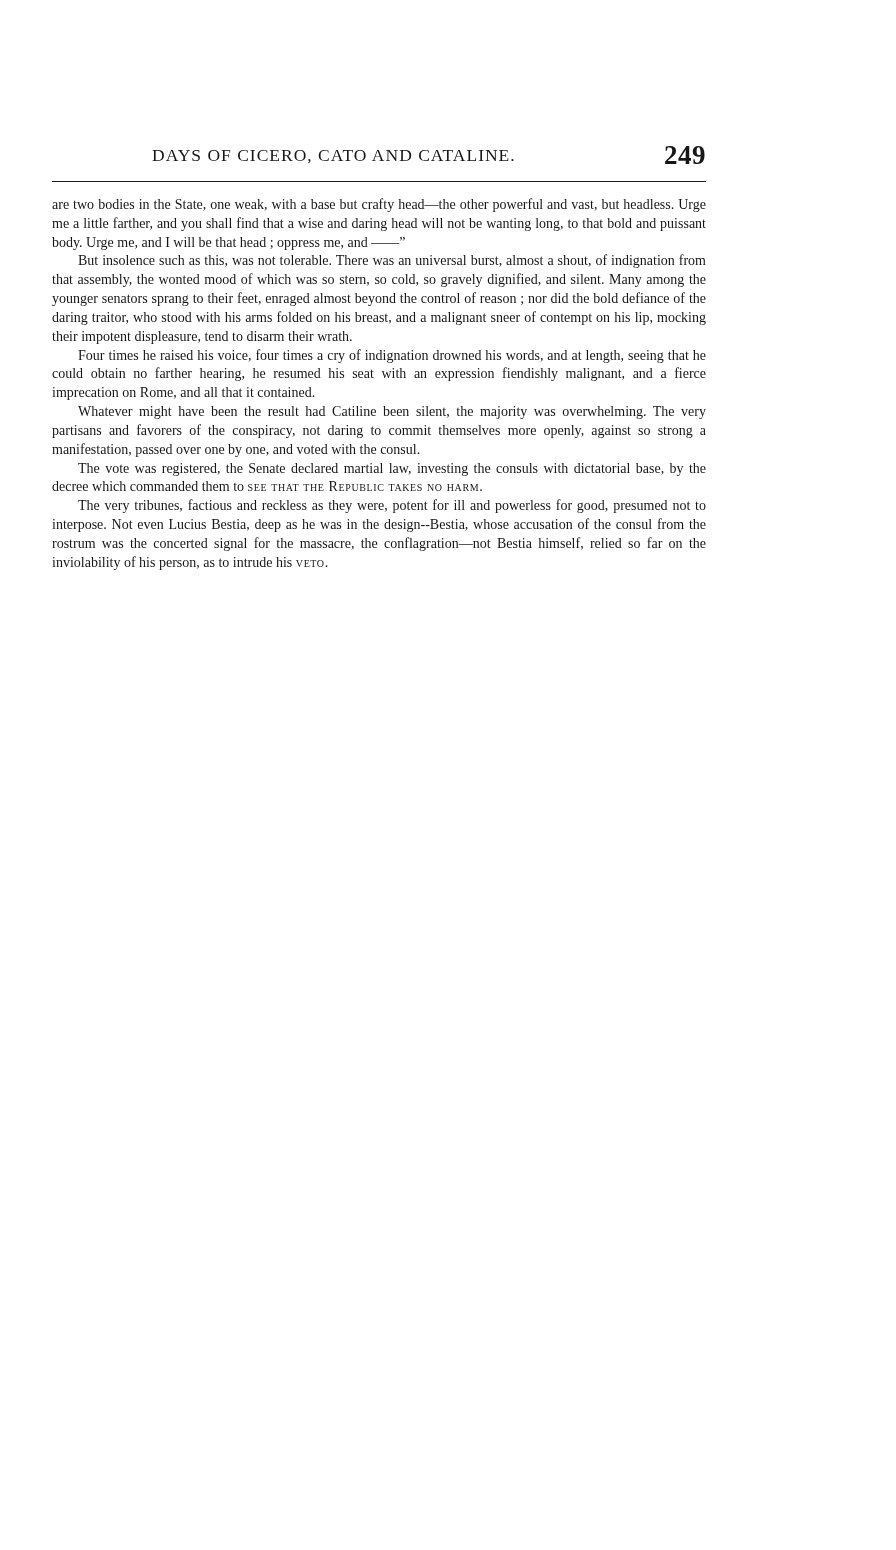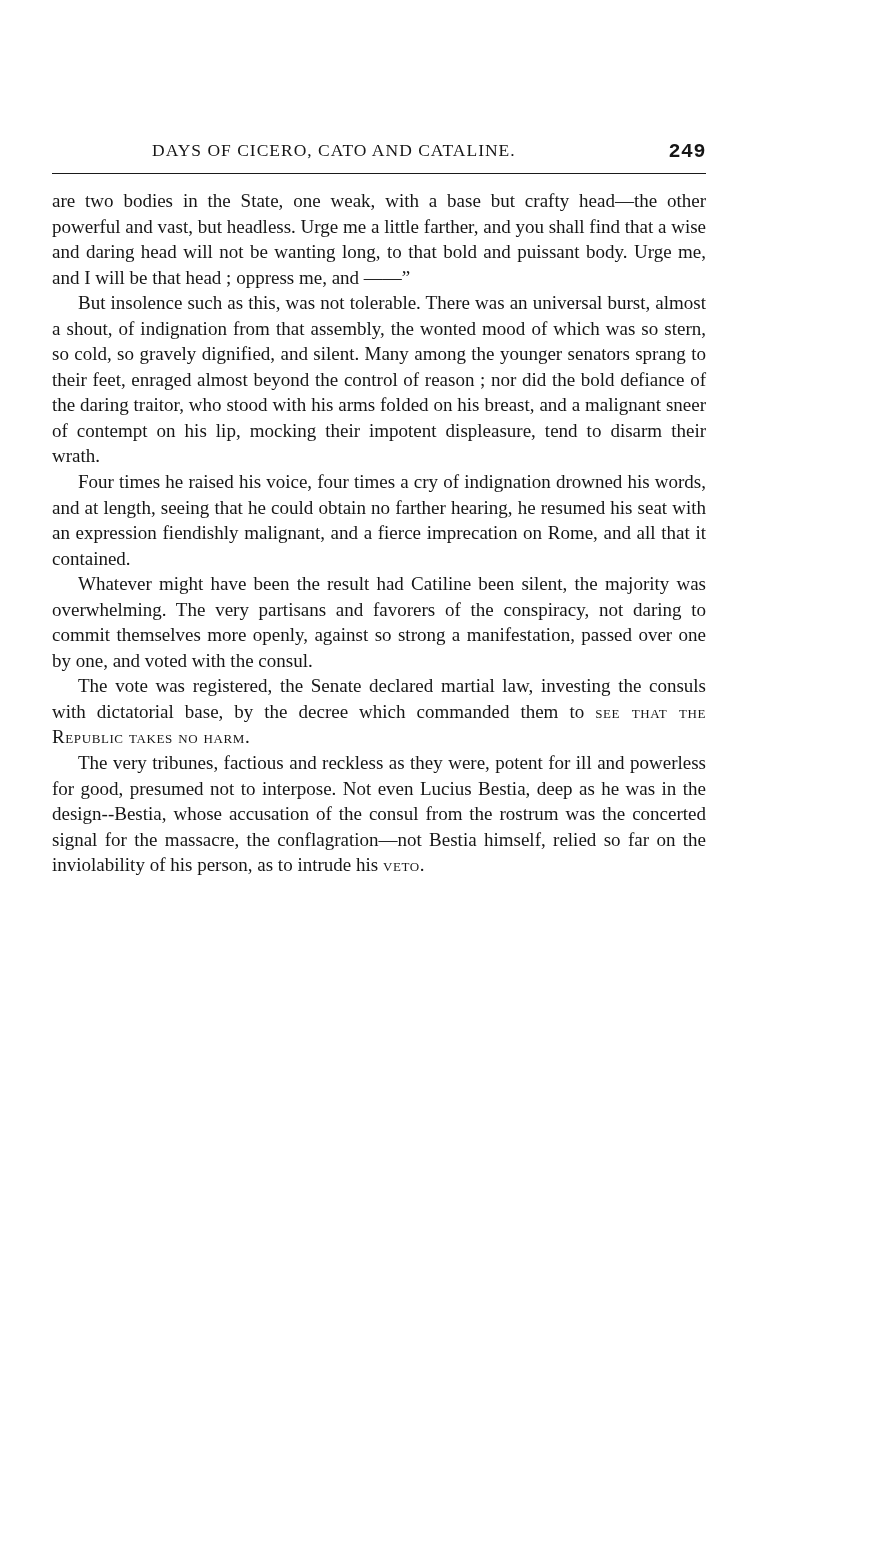--- a/index.html
+++ b/index.html
@@ -21,45 +21,45 @@
     box-sizing: border-box;
   }
   .content {
     position: absolute;
     left: 52px;
     top: 140px;
     width: 654px;
   }
   .header {
     display: flex;
-    align-items: flex-start;
+    align-items: center;
     justify-content: space-between;
     padding: 0 0 6px 0;
   }
   .running-title {
     font-family: "Liberation Serif", serif;
     font-size: 17.5px;
     letter-spacing: 1.0px;
     text-transform: uppercase;
     white-space: nowrap;
     padding-left: 100px;
   }
   .folio {
-    font-family: Liberation Mono, monospace;
-    font-size: 20px;
+    font-family: Liberation Serif, serif;
+    font-size: 27px;
     font-weight: bold;
     letter-spacing: 0.5px;
   }
   .rule {
     border: 0;
     border-top: 1.6px solid #1a1a1a;
     margin: 4px 0 14px 0;
   }
   .body-text {
-    font-size: 19px;
+    font-size: 14px;
     line-height: 1.345;
     text-align: justify;
     text-justify: inter-word;
     -webkit-hyphens: none;
     hyphens: none;
   }
   .body-text p {
     margin: 0;
     text-indent: 26px;
   }

